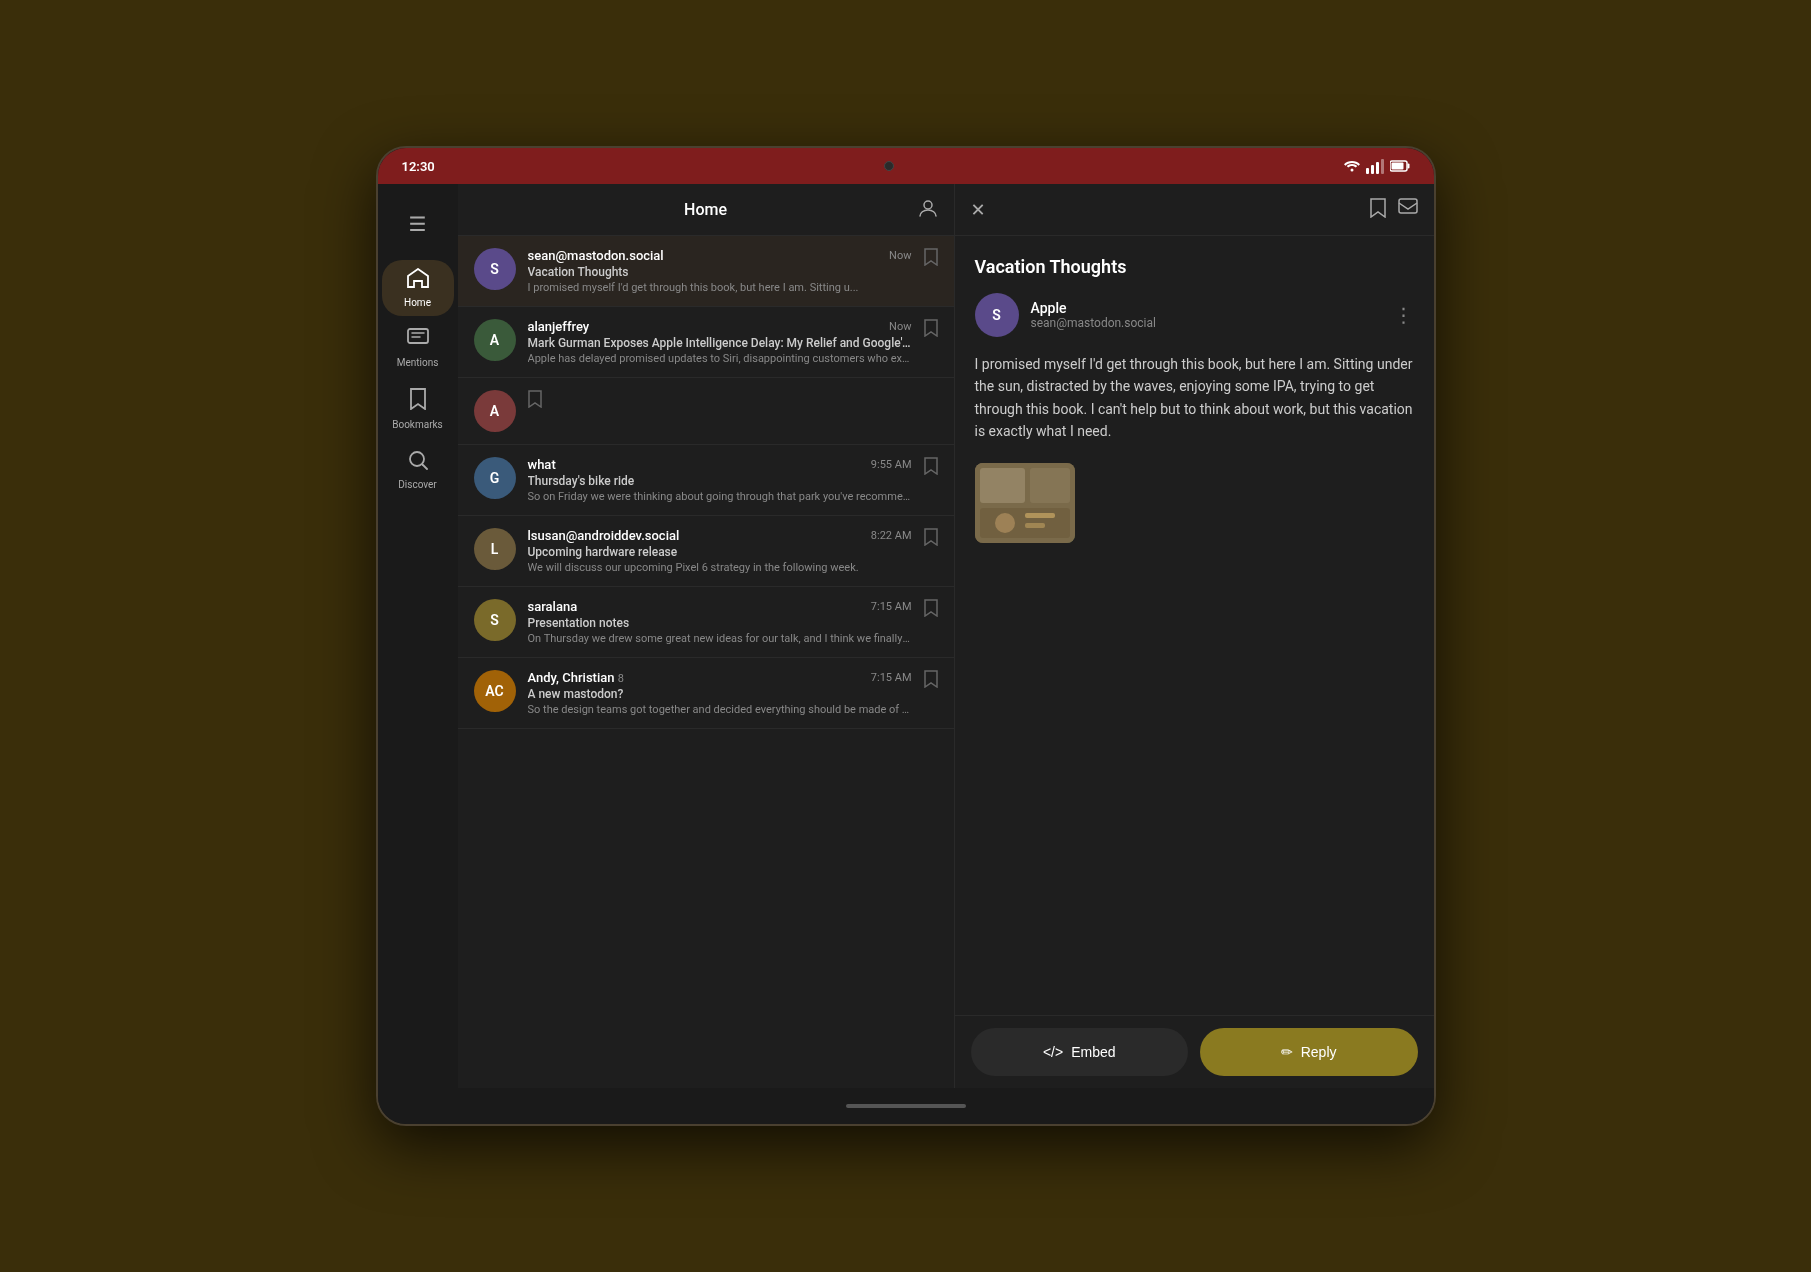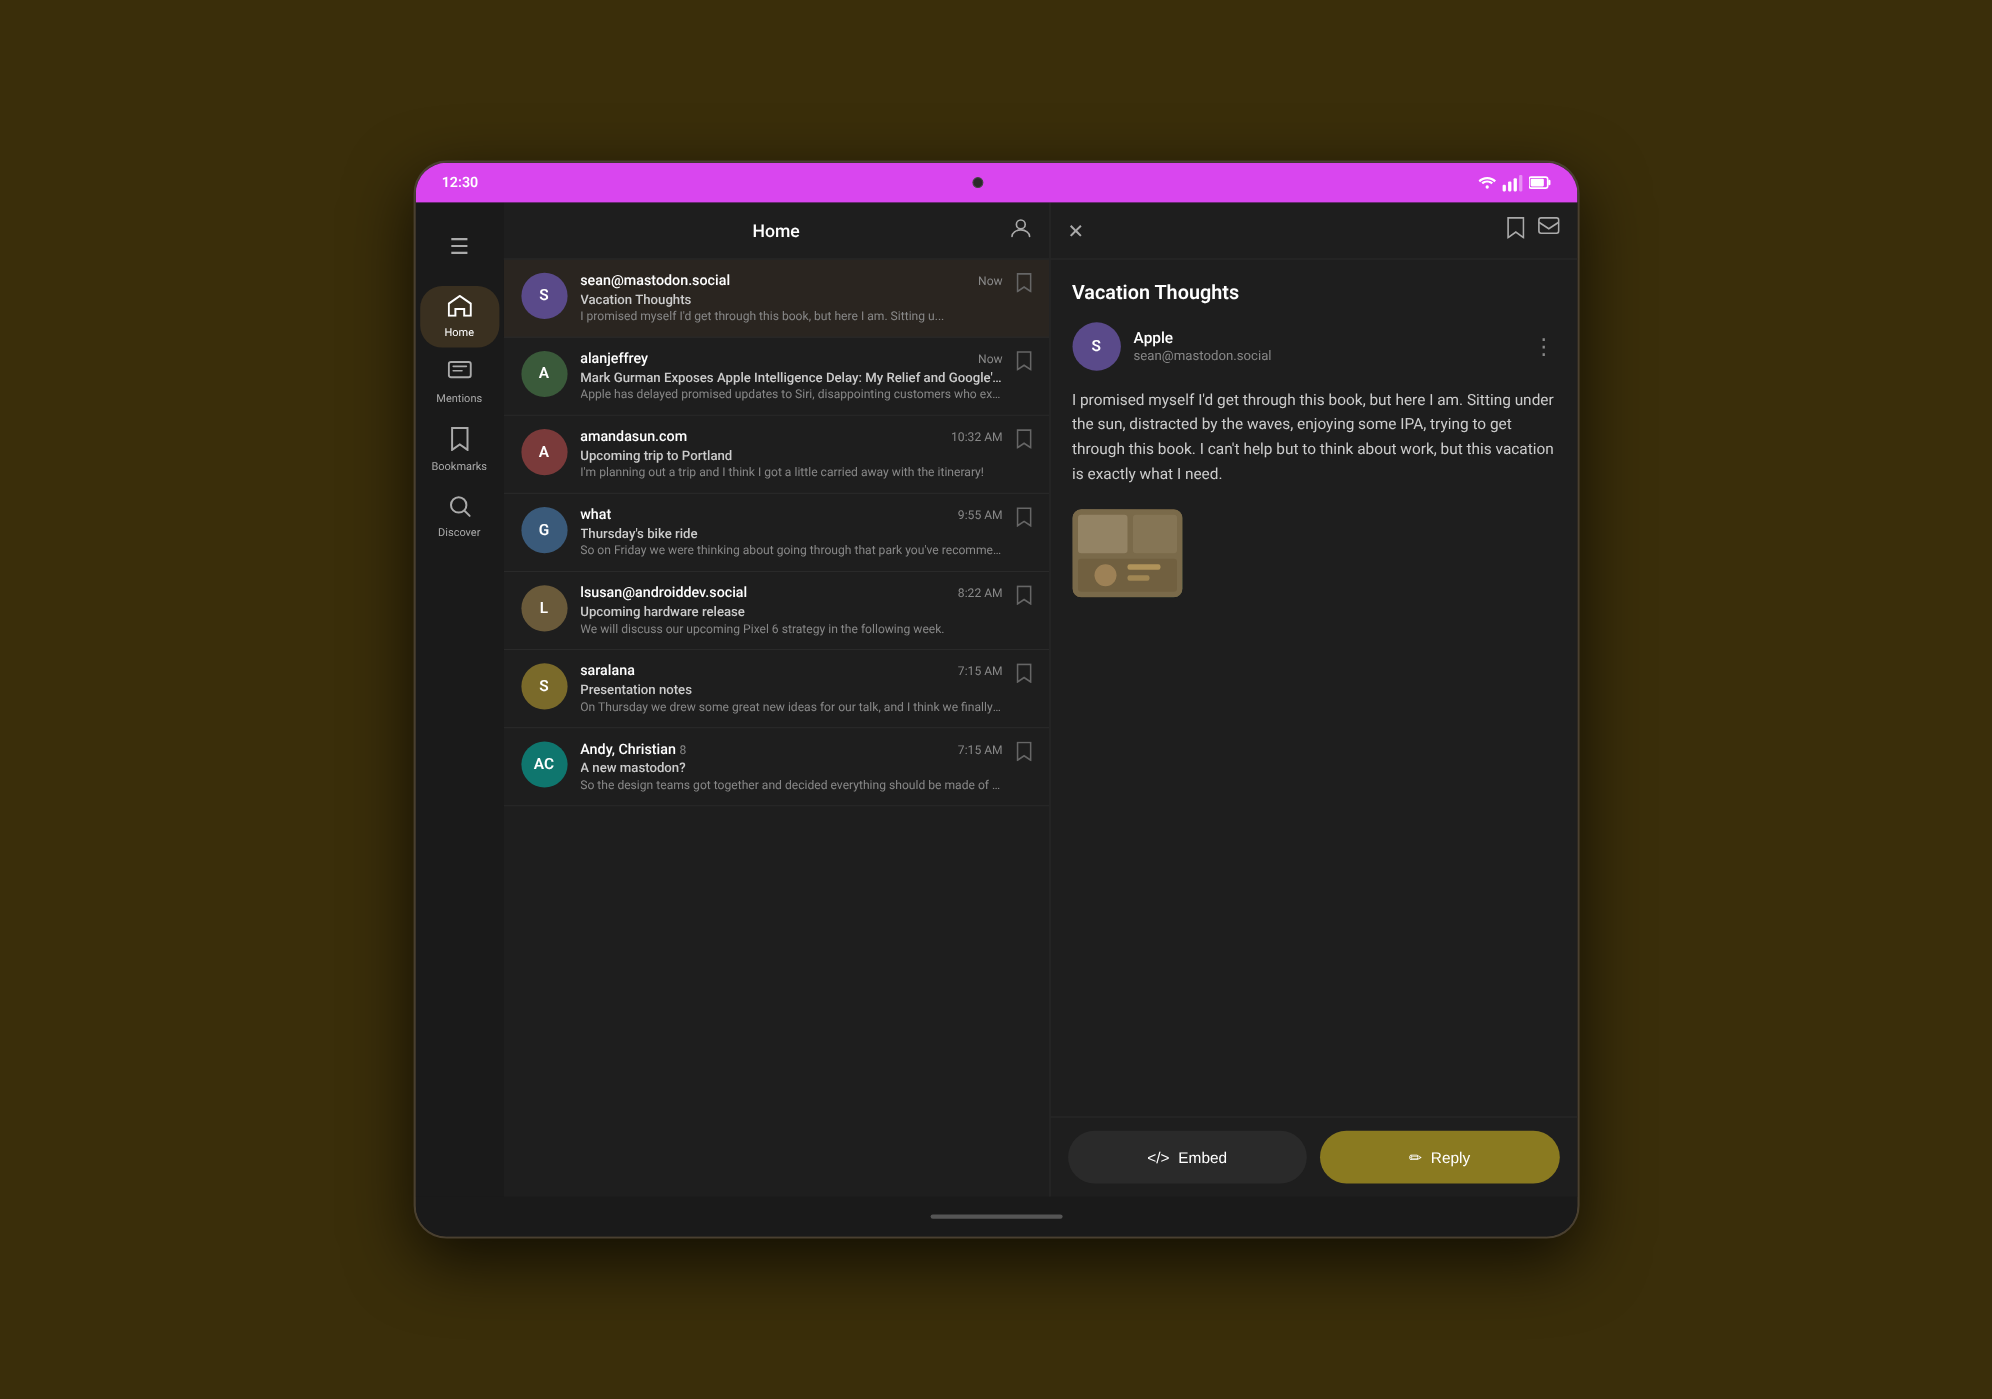--- a/index.html
+++ b/index.html
@@ -22,21 +22,21 @@
       position: relative;
       box-shadow: 0 20px 60px rgba(0,0,0,0.7);
     }
     
     .status-bar {
       position: absolute;
       top: 0;
       left: 0;
       right: 0;
       height: 36px;
-      background: #d946ef;
+      background: #7f1d1d;
       display: flex;
       align-items: center;
       justify-content: space-between;
       padding: 0 24px;
       z-index: 100;
     }
     .status-time {
       color: #ffffff;
       font-size: 13px;
       font-weight: 600;
@@ -336,21 +336,21 @@
       background: #555;
       border-radius: 2px;
     }
     
     .av-sean { background: #5a4a8a; }
     .av-alan { background: #3a5a3a; }
     .av-amanda { background: #7a3a3a; }
     .av-grace { background: #3a5a7a; }
     .av-lsusan { background: #6a5a3a; }
     .av-sara { background: #7a6a2a; }
-    .av-andy { background: #0f766e; }
+    .av-andy { background: #a16207; }
     
     .signal-bars {
       display: inline-flex;
       gap: 2px;
       align-items: flex-end;
     }
     .bar { background: #fff; border-radius: 1px; }
   </style>
 </head>
 <body>
@@ -466,28 +466,20 @@
           </div>
           <span class="feed-bookmark">
             <svg width="14" height="18" viewBox="0 0 14 18" fill="none">
               <path d="M1 1H13V17L7 13L1 17V1Z" stroke="#666" stroke-width="1.5" fill="none"></path>
             </svg>
           </span>
         </div>
 
         <div class="feed-item">
           <div class="avatar av-amanda">A</div>
-          <div class="feed-content">
-            <div class="feed-item-top">
-              <span class="feed-sender">amandasun.com</span>
-              <span class="feed-time">10:32 AM</span>
-            </div>
-            <div class="feed-subject">Upcoming trip to Portland</div>
-            <div class="feed-preview">I'm planning out a trip and I think I got a little carried away with the itinerary!</div>
-          </div>
           <span class="feed-bookmark">
             <svg width="14" height="18" viewBox="0 0 14 18" fill="none">
               <path d="M1 1H13V17L7 13L1 17V1Z" stroke="#666" stroke-width="1.5" fill="none"></path>
             </svg>
           </span>
         </div>
 
         <div class="feed-item">
           <div class="avatar av-grace">G</div>
           <div class="feed-content">

